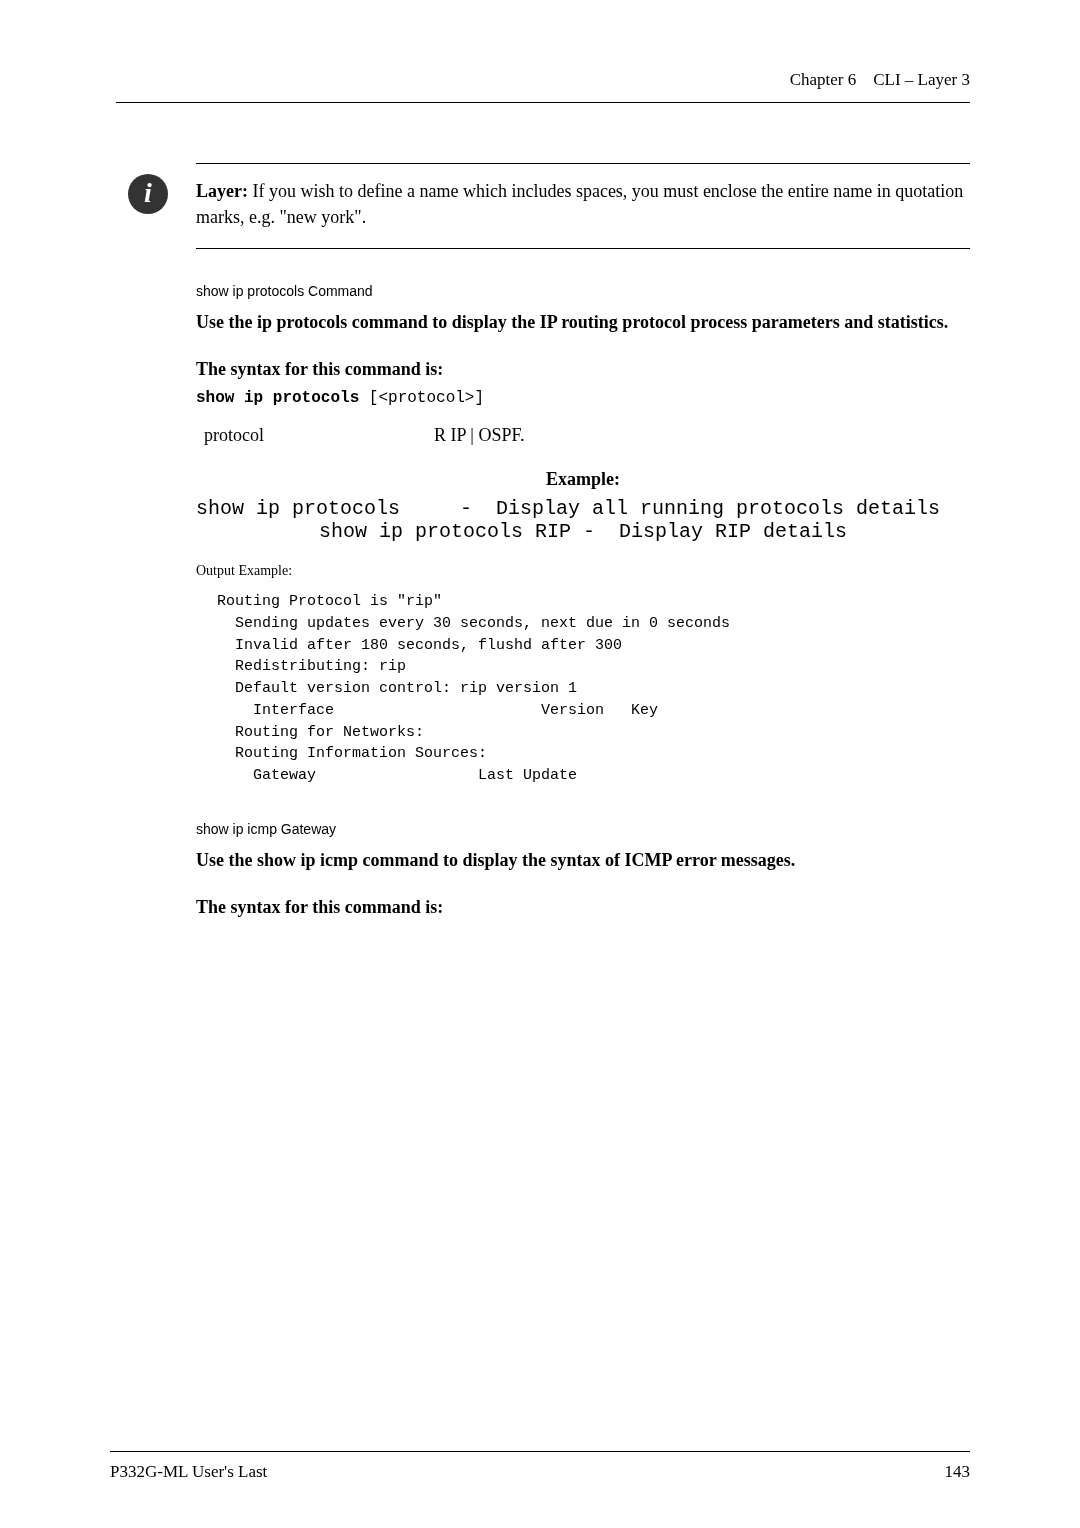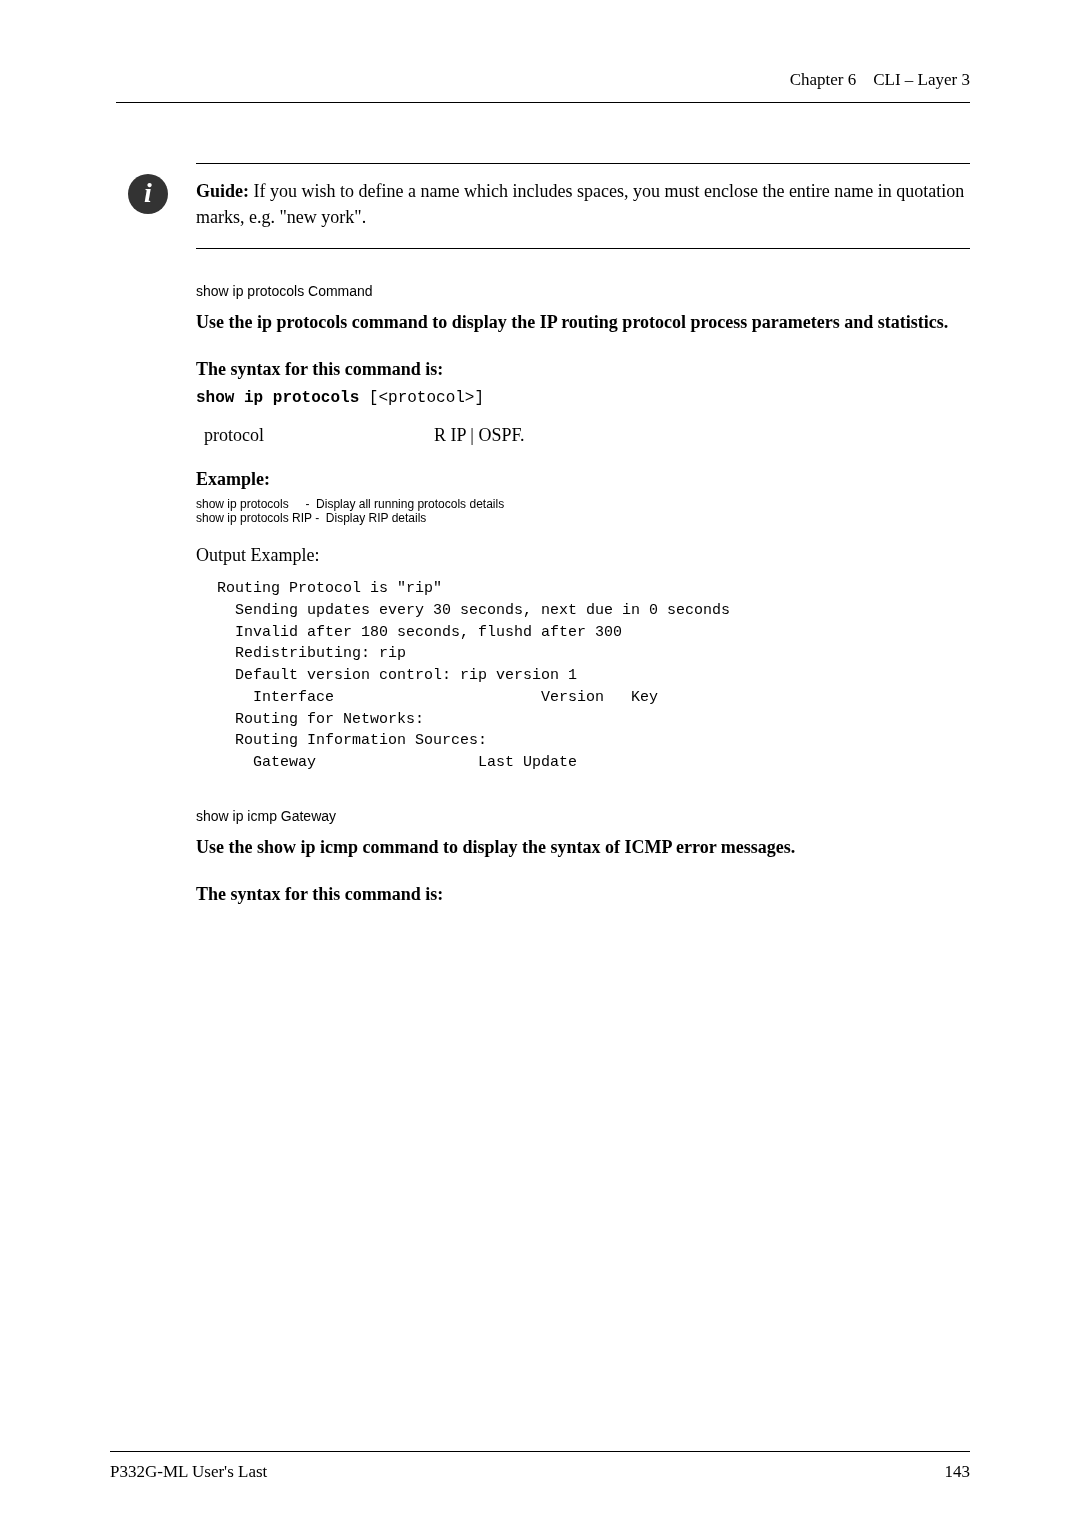--- a/index.html
+++ b/index.html
@@ -75,40 +75,41 @@
     font-size: 14px;
     margin-bottom: 10px;
   }
   .para {
     font-size: 18px;
     line-height: 1.5;
     margin-bottom: 20px;
     font-weight: bold;
   }
   .mono {
-    font-family: Liberation Sans, sans-serif;
-    font-size: 12px;
+    font-family: Liberation Mono, monospace;
+    font-size: 20px;
     white-space: pre;
   }
   .mono-line {
     font-family: 'Courier New', Courier, monospace;
     font-size: 16px;
     margin-bottom: 18px;
   }
   .param-row {
     display: flex;
     margin: 16px 0 20px 8px;
     font-size: 18px;
   }
   .param-name {
     width: 230px;
   }
   .example-block {
     margin-top: 8px;
     margin-bottom: 4px;
+    text-align: center;
   }
   .output-block {
     margin-top: 10px;
     margin-left: 12px;
     font-family: 'Courier New', Courier, monospace;
     font-size: 15px;
     white-space: pre;
     line-height: 1.45;
   }
   .footer {
@@ -138,44 +139,44 @@
   </div>
   <hr class="hr-top">
 
   <div class="note-block">
     <hr class="note-rule">
     <div class="note-body">
       <div class="note-icon">
         <span class="note-icon-inner">i</span>
       </div>
       <div class="note-text">
-        <b>Guide:</b>&nbsp;<span>If you wish to define a name which includes spaces, you must enclose the entire name in quotation marks, e.g. "new york".</span>
+        <b>Layer:</b>&nbsp;<span>If you wish to define a name which includes spaces, you must enclose the entire name in quotation marks, e.g. "new york".</span>
       </div>
     </div>
     <hr class="note-rule">
   </div>
 
   <div class="content">
 
     <div class="section-title">show ip protocols Command</div>
     <div class="para">Use the ip protocols command to display the IP routing protocol process parameters and statistics.</div>
 
     <div class="para" style="margin-bottom:6px;">The syntax for this command is:</div>
     <div class="mono-line"><b>show ip protocols</b><span> [&lt;protocol&gt;]</span></div>
 
     <div class="param-row">
       <div class="param-name">protocol</div>
       <div>R IP | OSPF.</div>
     </div>
 
     <div class="para example-block" style="margin-bottom:4px;">Example:</div>
     <div class="mono">show ip protocols     -  Display all running protocols details</div>
-    <div class="mono" style="margin-bottom:20px;">show ip protocols RIP -  Display RIP details</div>
-
-    <div style="font-size:18px; margin-bottom:12px;">Output Example:</div>
+    <div class="mono" style="margin-bottom:20px;text-align:center;">show ip protocols RIP -  Display RIP details</div>
+
+    <div style="font-size:14px; margin-bottom:12px;">Output Example:</div>
     <div class="output-block"> Routing Protocol is "rip"
    Sending updates every 30 seconds, next due in 0 seconds
    Invalid after 180 seconds, flushd after 300
    Redistributing: rip
    Default version control: rip version 1
      Interface                       Version   Key
    Routing for Networks:
    Routing Information Sources:
      Gateway                  Last Update</div>
 

